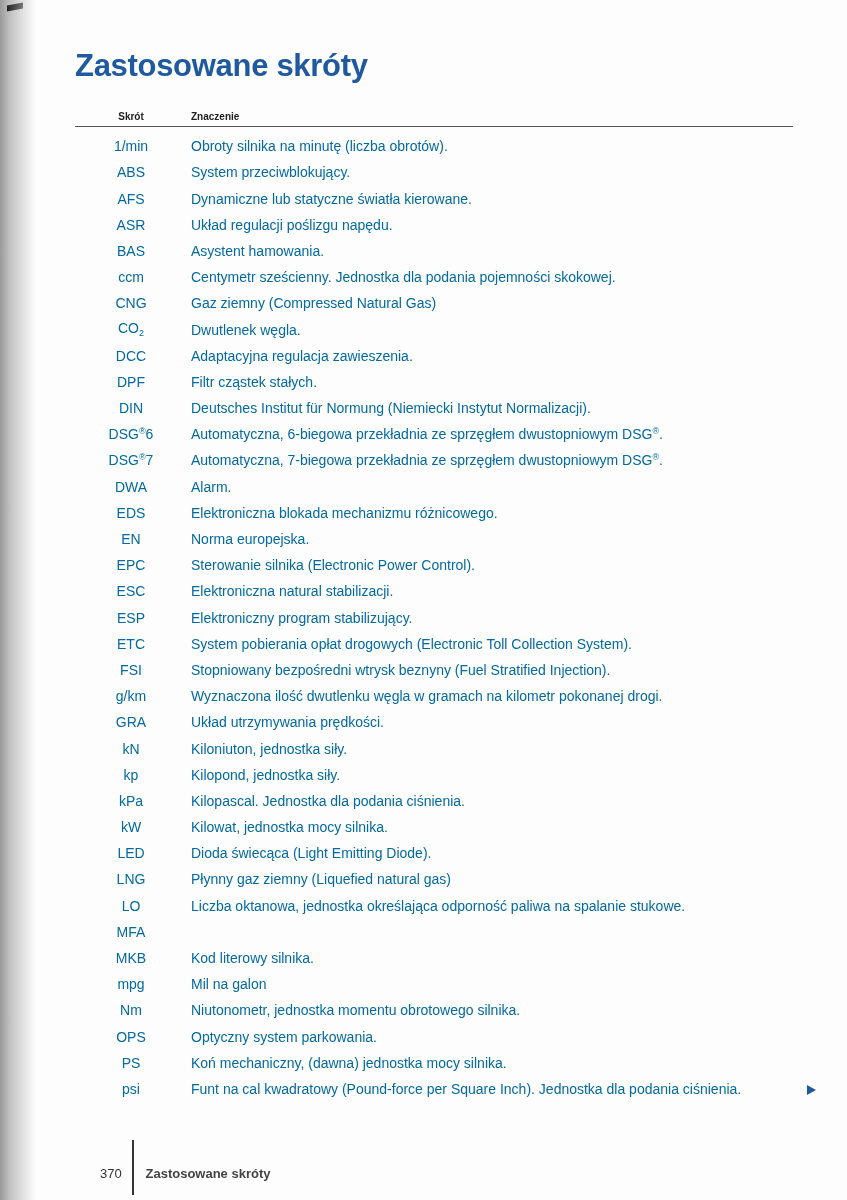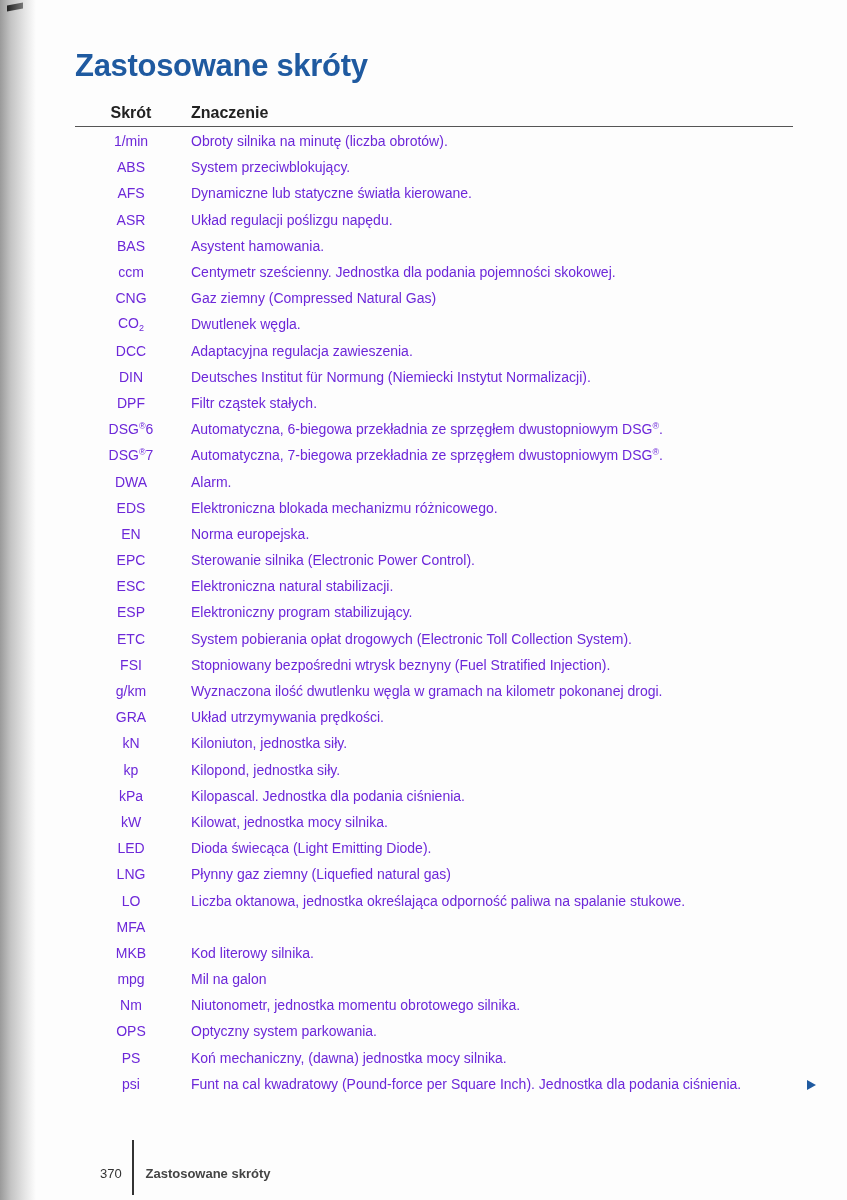--- a/index.html
+++ b/index.html
@@ -21,29 +21,29 @@
     .page-title {
       position: absolute; left: 75px; top: 48px; margin: 0;
       font-size: 31px; font-weight: bold; color: #1f5aa0; letter-spacing: -0.3px;
     }
     .table {
       position: absolute; left: 75px; top: 100px; width: 718px;
     }
     .thead {
       display: flex; height: 22px; align-items: flex-end;
       border-bottom: 1.5px solid #555; padding-bottom: 4px;
-      font-size: 16px; font-weight: bold; color: #222;
+      font-size: 10px; font-weight: bold; color: #222;
     }
     .col-abbr { width: 112px; text-align: center; flex-shrink: 0; }
     .col-meaning { flex: 1; padding-left: 4px; }
     .thead .col-abbr { width: 112px; }
     .tbody { margin-top: 1px; }
     .row {
-      display: flex; height: 26.2px; align-items: center;
-      font-size: 14px; color: #6d28d9;
+      display: flex; height: 26.2px; align-items: flex-end;
+      font-size: 14px; color: #0369a1;
     }
     .row .col-abbr { font-size: 14px; }
     .row .col-meaning { white-space: nowrap; position: relative; }
     .cont-arrow {
       position: absolute; left: 620px; top: 4px;
       width: 0; height: 0;
       border-top: 5px solid transparent; border-bottom: 5px solid transparent;
       border-left: 9px solid #1f5aa0;
     }
     sub { font-size: 9px; vertical-align: -3px; }
@@ -106,26 +106,26 @@
       </div>
       <div class="row">
         <div class="col-abbr"><span>CO</span><sub>2</sub></div>
         <div class="col-meaning"><span>Dwutlenek węgla.</span></div>
       </div>
       <div class="row">
         <div class="col-abbr"><span>DCC</span></div>
         <div class="col-meaning"><span>Adaptacyjna regulacja zawieszenia.</span></div>
       </div>
       <div class="row">
+        <div class="col-abbr"><span>DPF</span></div>
+        <div class="col-meaning"><span>Filtr cząstek stałych.</span></div>
+      </div>
+      <div class="row">
         <div class="col-abbr"><span>DIN</span></div>
         <div class="col-meaning"><span>Deutsches Institut für Normung (Niemiecki Instytut Normalizacji).</span></div>
-      </div>
-      <div class="row">
-        <div class="col-abbr"><span>DPF</span></div>
-        <div class="col-meaning"><span>Filtr cząstek stałych.</span></div>
       </div>
       <div class="row">
         <div class="col-abbr"><span>DSG</span><sup>®</sup><span>6</span></div>
         <div class="col-meaning"><span>Automatyczna, 6-biegowa przekładnia ze sprzęgłem dwustopniowym DSG</span><sup>®</sup><span>.</span></div>
       </div>
       <div class="row">
         <div class="col-abbr"><span>DSG</span><sup>®</sup><span>7</span></div>
         <div class="col-meaning"><span>Automatyczna, 7-biegowa przekładnia ze sprzęgłem dwustopniowym DSG</span><sup>®</sup><span>.</span></div>
       </div>
       <div class="row">

